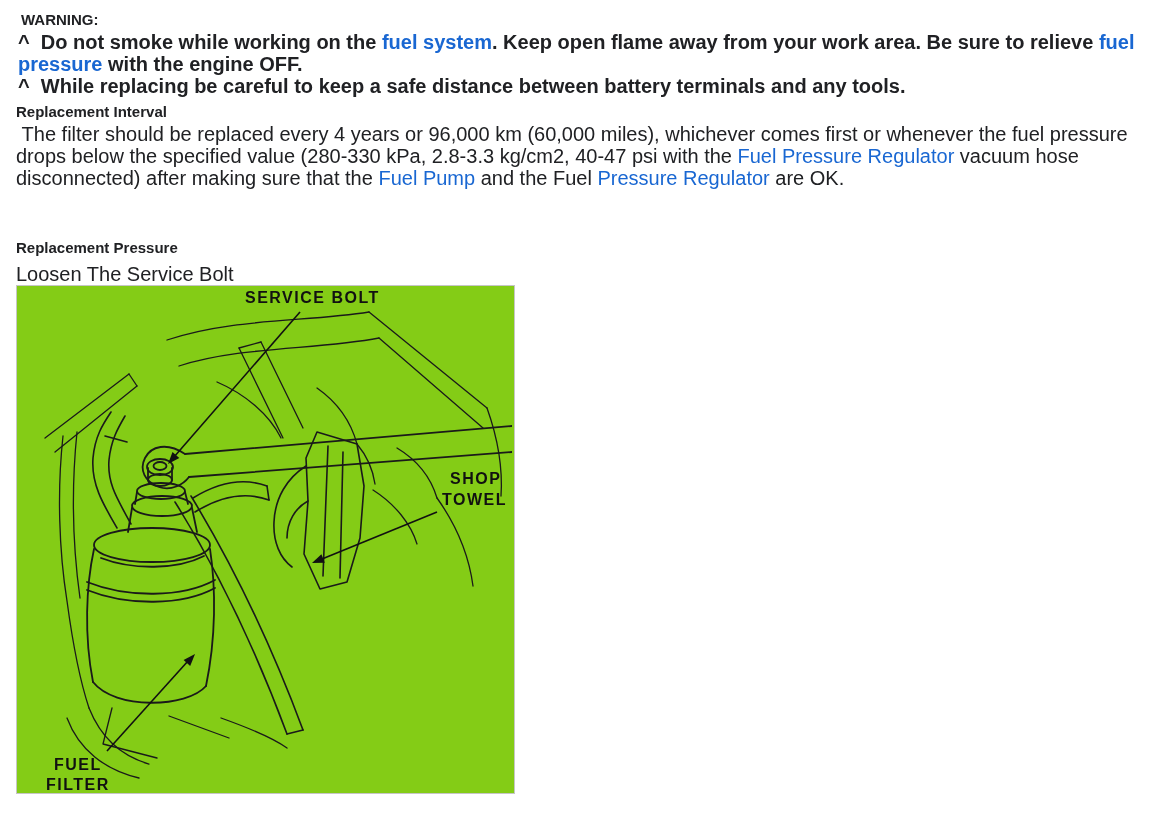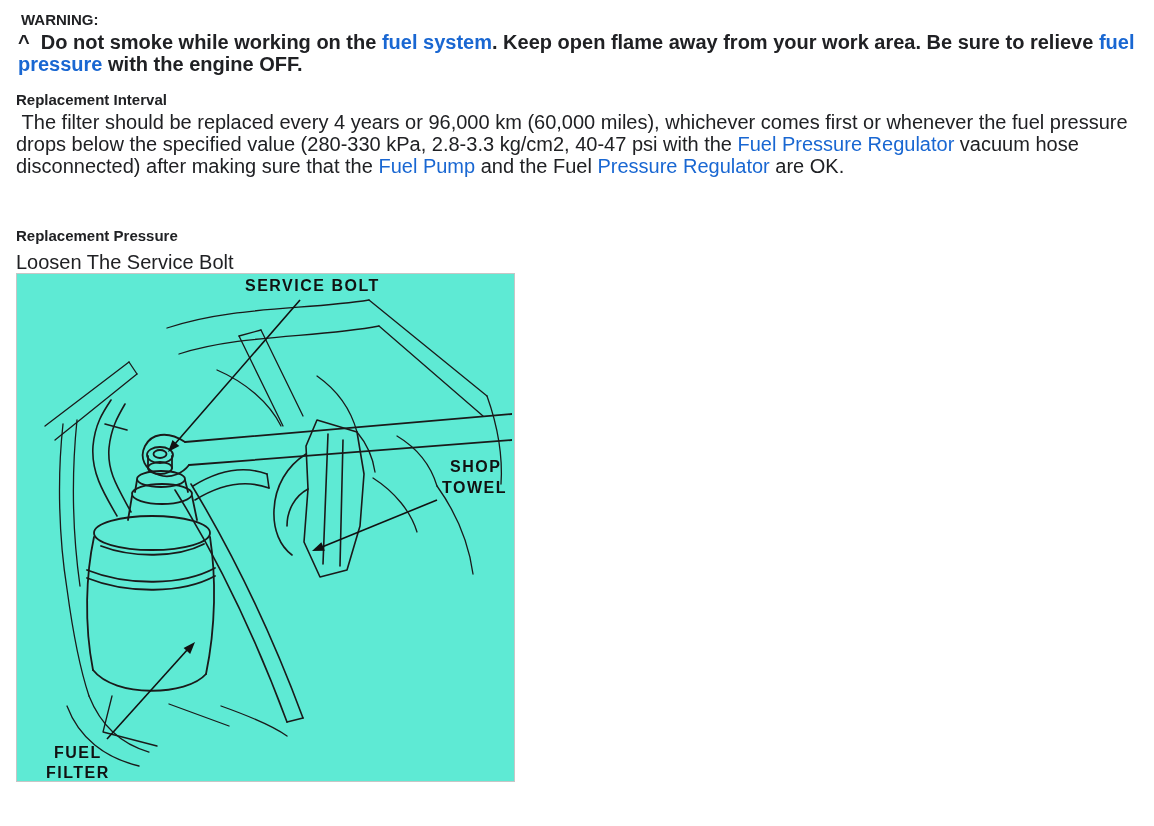--- a/index.html
+++ b/index.html
@@ -24,45 +24,46 @@
     font-weight: 700;
     white-space: pre-wrap;
   }
   .warn-title { padding-left: 5px; }
   .warn-line { padding-left: 2px; }
   a.doclink {
     color: #1967d2;
     text-decoration: none;
     cursor: pointer;
   }
-  .mt-interval { margin-top: 14px; }
+  .mt-interval { margin-top: 4px; }
   .mt-proc { margin-top: 48px; }
   .mt-caption { margin-top: 4px; }
   .figure {
     width: 497px;
     height: 507px;
     border: 1px solid #c6c6c6;
-    background: #5eead4;
+    background: #84cc16;
     overflow: hidden;
   }
   svg text {
     font-family: "Liberation Sans", sans-serif;
     font-weight: 700;
     font-size: 16px;
     letter-spacing: 1.5px;
     fill: #111111;
   }
 </style>
 </head>
 <body>
 
 <div class="page">
 
   <div class="heading warn-title">WARNING:</div>
   <div class="txt bold warn-line"><span>^  Do not smoke while working on the </span><a class="doclink">fuel system</a><span>. Keep open flame away from your work area. Be sure to relieve </span><a class="doclink">fuel pressure</a><span> with the engine OFF.</span></div>
+  <div class="txt bold warn-line">^  While replacing be careful to keep a safe distance between battery terminals and any tools.</div>
 
   <div class="heading mt-interval">Replacement Interval</div>
   <div class="txt"><span> The filter should be replaced every 4 years or 96,000 km (60,000 miles), whichever comes first or whenever the fuel pressure drops below the specified value (280-330 kPa, 2.8-3.3 kg/cm2, 40-47 psi with the </span><a class="doclink">Fuel Pressure Regulator</a><span> vacuum hose disconnected) after making sure that the </span><a class="doclink">Fuel Pump</a><span> and the Fuel </span><a class="doclink">Pressure Regulator</a><span> are OK.</span></div>
 
   <div class="heading mt-proc">Replacement Pressure</div>
 
   <div class="txt mt-caption">Loosen The Service Bolt</div>
 
   <div class="figure">
     <svg width="495" height="505" viewBox="0 0 495 505" aria-hidden="true">

